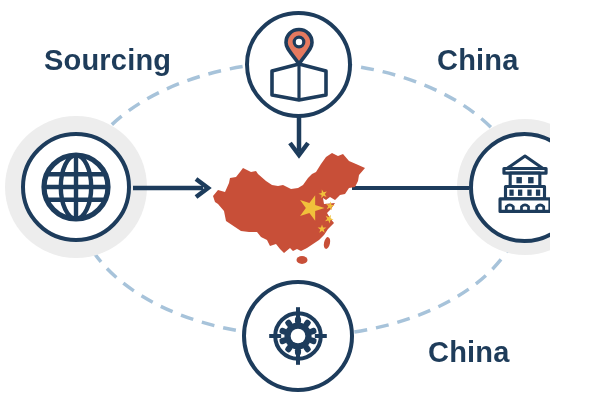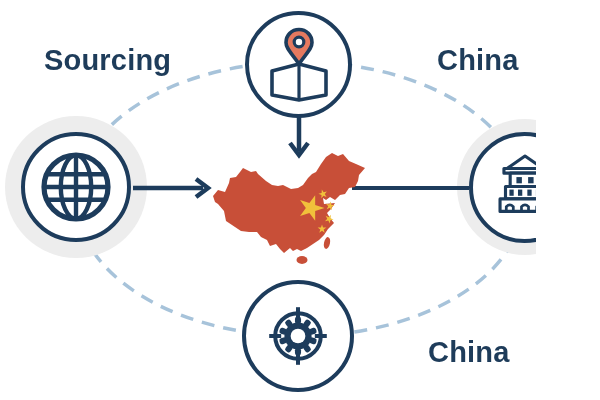--- a/index.html
+++ b/index.html
@@ -1,18 +1,18 @@
 <!DOCTYPE html>
 <html><head>
 <meta charset="utf-8">
 <style>
   html,body{margin:0;padding:0;background:#fff;}
   .stage{
     position:relative;width:536px;height:400px;background:#ffffff;
-    font-family:"Liberation Sans",sans-serif;overflow:hidden;
+    font-family:"Liberation Sans",sans-serif;overflow:hidden;padding-left:14px;
   }
   .layer{position:absolute;left:0;top:0;width:600px;height:400px;pointer-events:none;}
   .halo{position:absolute;border-radius:50%;background:#ededed;}
   .halo.left{left:5px;top:116px;width:142px;height:142px;}
   .halo.right{left:457px;top:119px;width:136px;height:136px;}
   .circle{
     position:absolute;border-radius:50%;background:#ffffff;
     border:4.5px solid #1d3c5c;box-sizing:border-box;
     display:flex;align-items:center;justify-content:center;
   }

